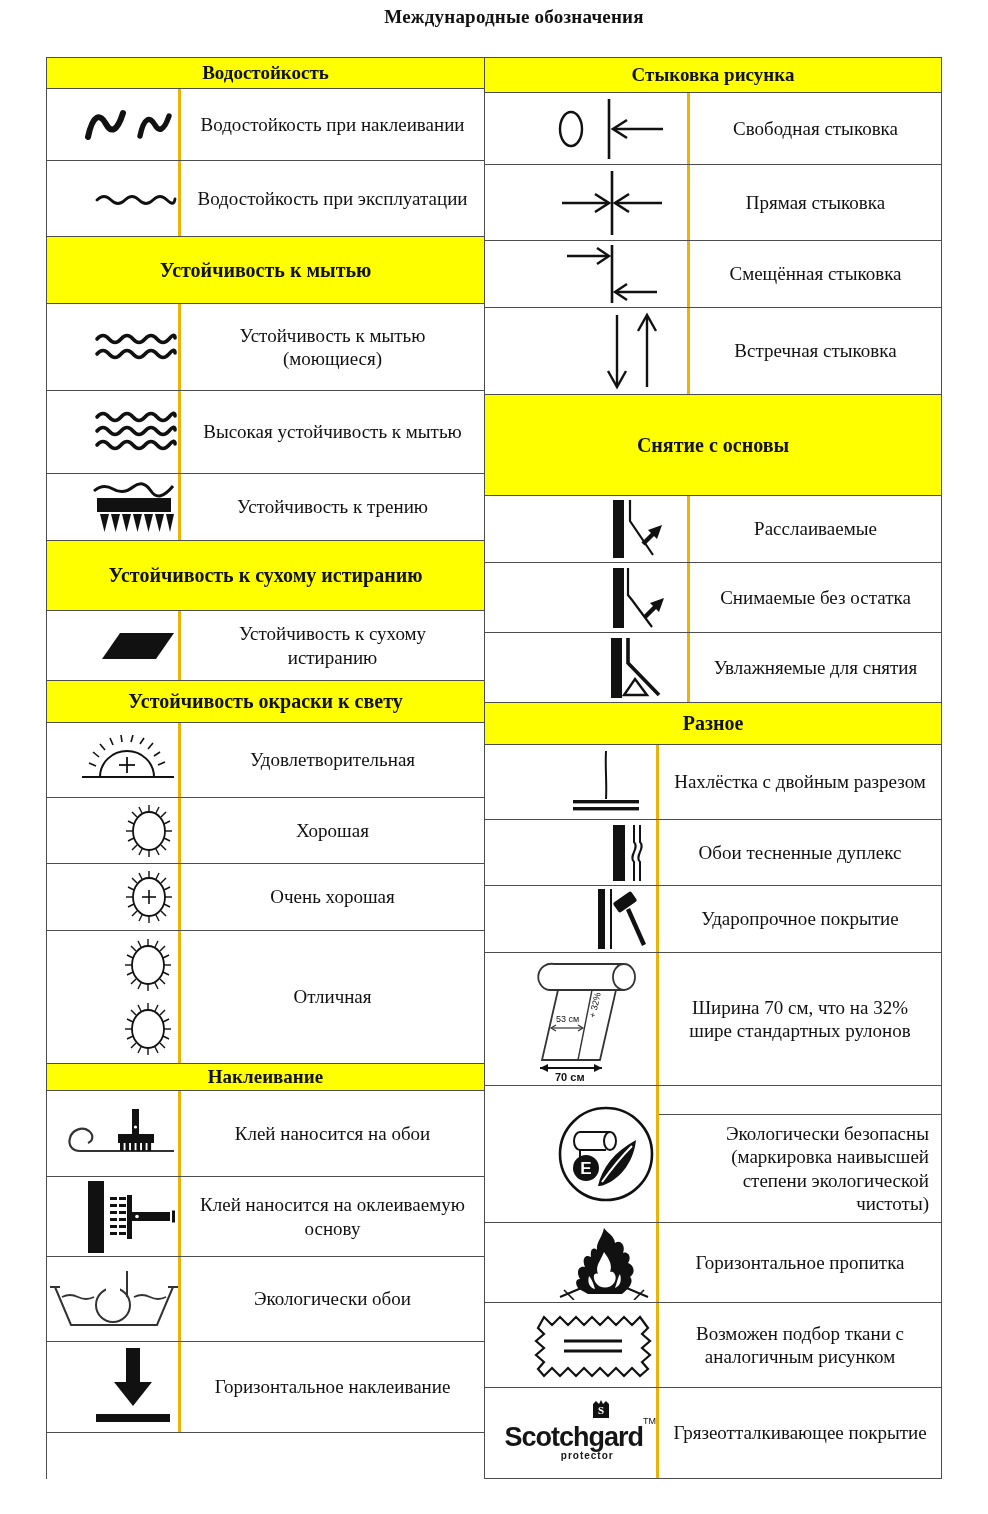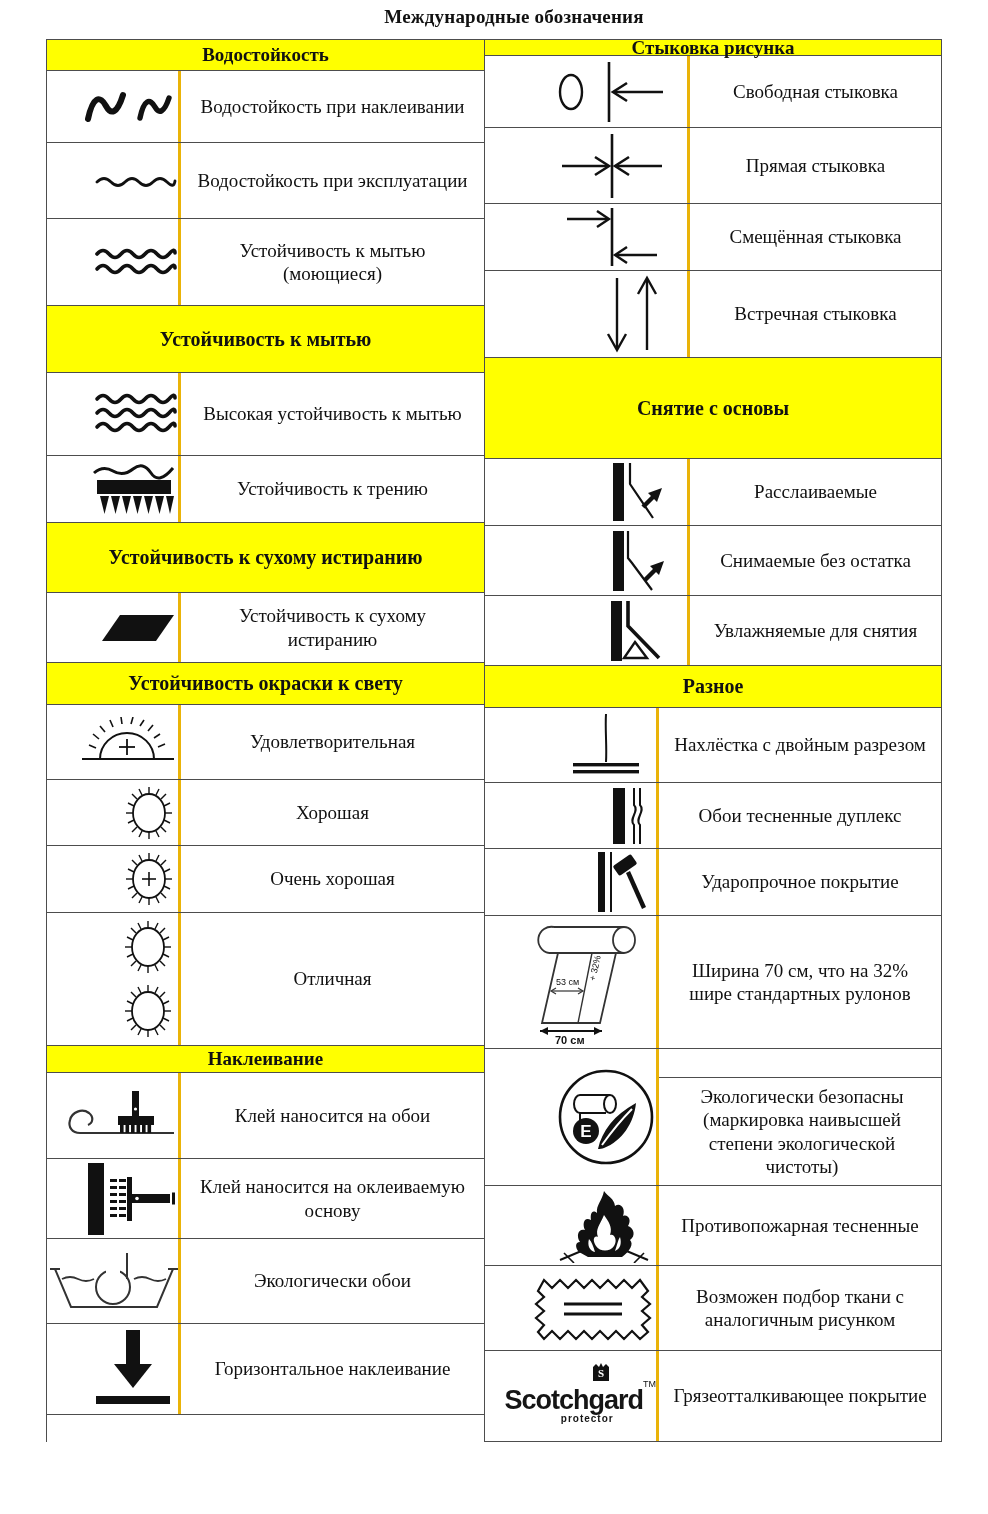--- a/index.html
+++ b/index.html
@@ -1,31 +1,31 @@
 <!DOCTYPE html>
 <html><head>
 <meta charset="utf-8">
 <style>
   html,body{margin:0;padding:0;background:#ffffff;}
   body{width:988px;height:1514px;position:relative;font-family:"Liberation Serif","DejaVu Serif",serif;color:#111;}
   .title{position:absolute;top:6px;left:0;width:100%;text-align:center;font-size:19px;font-weight:bold;letter-spacing:.2px;margin-left:20px;}
-  .tbl{position:absolute;left:46px;top:39px;width:896px;display:flex;border:1px solid #4d4d4d;border-bottom:none;box-sizing:border-box;}
+  .tbl{position:absolute;left:46px;top:57px;width:896px;display:flex;border:1px solid #4d4d4d;border-bottom:none;box-sizing:border-box;}
   .half{box-sizing:border-box;}
   .half-left{width:438px;border-right:1px solid #4d4d4d;}
   .half-right{width:456px;}
   .row{display:flex;box-sizing:border-box;border-bottom:1px solid #4d4d4d;}
   .icell{box-sizing:border-box;border-right:3px solid #eab308;display:flex;align-items:center;justify-content:flex-end;}
   .icw-l{width:134px;}
   .icw-a{width:205px;}
   .icw-b{width:174px;}
   .tcell{flex:1;display:flex;align-items:center;justify-content:center;text-align:center;font-size:19px;line-height:1.22;padding:2px 12px;box-sizing:border-box;}
   .yellow{background:#ffff00;display:flex;align-items:center;justify-content:center;font-weight:bold;font-size:20px;width:100%;box-sizing:border-box;}
   .stack{flex:1;display:flex;flex-direction:column;box-sizing:border-box;}
   .subempty{box-sizing:border-box;border-bottom:1px solid #4d4d4d;}
-  .left-align{justify-content:flex-start;text-align:center;padding-left:16px;}
+  .left-align{justify-content:flex-start;text-align:right;padding-left:16px;}
   svg{display:block;}
   .sg{position:relative;text-align:center;font-family:"Liberation Sans","DejaVu Sans",sans-serif;padding-top:10px;}
   .sg-brand{font-size:27px;font-weight:bold;letter-spacing:-1px;color:#151515;margin-top:48px;}
   .sg-tm{font-size:9px;font-weight:normal;vertical-align:22px;letter-spacing:0;}
   .sg-sub{font-size:10px;font-weight:bold;margin-top:-3px;padding-left:14px;letter-spacing:1px;color:#151515;}
   .sg-shield{position:absolute;top:-7px;left:88px;}
 </style>
 </head>
 <body>
 
@@ -51,32 +51,32 @@
 
     <div class="row" style="height:76px">
       <div class="icell icw-l">
         <svg width="84" height="16" viewBox="0 0 84 16">
           <path d="M3,9 Q10,2 17,9 T31,9 T45,9 T59,9 T73,9 T81,8" fill="none" stroke="#111" stroke-width="2.8" stroke-linecap="round"></path>
         </svg>
       </div>
       <div class="tcell">Водостойкость при эксплуатации</div>
     </div>
 
+    <div class="row" style="height:67px">
+      <div class="yellow">Устойчивость к мытью</div>
+    </div>
+
     <div class="row" style="height:87px">
       <div class="icell icw-l">
         <svg width="84" height="32" viewBox="0 0 84 32">
           <path d="M3,8 Q9,1 15,8 T27,8 T39,8 T51,8 T63,8 T75,8 T81,7" fill="none" stroke="#111" stroke-width="3.6" stroke-linecap="round"></path>
           <path d="M3,23 Q9,16 15,23 T27,23 T39,23 T51,23 T63,23 T75,23 T81,22" fill="none" stroke="#111" stroke-width="3.6" stroke-linecap="round"></path>
         </svg>
       </div>
       <div class="tcell">Устойчивость к мытью (моющиеся)</div>
-    </div>
-
-    <div class="row" style="height:67px">
-      <div class="yellow">Устойчивость к мытью</div>
     </div>
 
     <div class="row" style="height:83px">
       <div class="icell icw-l">
         <svg width="84" height="46" viewBox="0 0 84 46">
           <path d="M3,8 Q9,1 15,8 T27,8 T39,8 T51,8 T63,8 T75,8 T81,7" fill="none" stroke="#111" stroke-width="3.6" stroke-linecap="round"></path>
           <path d="M3,22 Q9,15 15,22 T27,22 T39,22 T51,22 T63,22 T75,22 T81,21" fill="none" stroke="#111" stroke-width="3.6" stroke-linecap="round"></path>
           <path d="M3,36 Q9,29 15,36 T27,36 T39,36 T51,36 T63,36 T75,36 T81,35" fill="none" stroke="#111" stroke-width="3.6" stroke-linecap="round"></path>
         </svg>
       </div>
@@ -316,21 +316,21 @@
           <rect x="8" y="68" width="74" height="8" fill="#111"></rect>
         </svg>
       </div>
       <div class="tcell">Горизонтальное наклеивание</div>
     </div>
 
   </div>
 
   <div class="half half-right">
 
-    <div class="row" style="height:16px">
+    <div class="row" style="height:35px">
       <div class="yellow" style="font-size:19px">Стыковка рисунка</div>
     </div>
 
     <div class="row" style="height:72px">
       <div class="icell icw-a">
         <svg width="140" height="64" viewBox="0 0 140 64">
           <ellipse cx="24" cy="32" rx="11" ry="17" fill="none" stroke="#111" stroke-width="2.4"></ellipse>
           <line x1="62" y1="2" x2="62" y2="62" stroke="#111" stroke-width="2.6"></line>
           <line x1="116" y1="32" x2="68" y2="32" stroke="#111" stroke-width="2.6"></line>
           <polyline points="80,23 66,32 80,41" fill="none" stroke="#111" stroke-width="2.6"></polyline>
@@ -504,21 +504,21 @@
           <line x1="8" y1="71" x2="46" y2="55" stroke="#111" stroke-width="2"></line>
           <line x1="58" y1="55" x2="96" y2="71" stroke="#111" stroke-width="2"></line>
           <line x1="12" y1="64" x2="22" y2="74" stroke="#111" stroke-width="1.6"></line>
           <line x1="92" y1="64" x2="82" y2="74" stroke="#111" stroke-width="1.6"></line>
           <path d="M52,2 C50,12 44,16 45,24 C40,20 38,25 39,31 C32,27 30,35 33,41 C26,39 24,47 28,53 C23,53 23,59 27,63 L36,68 L70,68 C78,62 82,55 78,51 C84,47 82,39 76,37 C80,31 76,25 71,27 C74,19 68,13 63,17 C62,9 56,8 52,2 Z" fill="#111"></path>
           <path d="M52,26 C48,36 43,40 46,48 C42,46 40,51 44,57 C48,63 58,63 62,57 C66,51 62,44 58,46 C61,38 56,32 52,26 Z" fill="#fff"></path>
           <path d="M37,50 C35,57 38,62 43,63 C41,57 40,53 37,50 Z" fill="#fff"></path>
           <path d="M68,48 C70,55 68,60 63,62 C65,56 66,51 68,48 Z" fill="#fff"></path>
         </svg>
       </div>
-      <div class="tcell">Противопожарная тесненные</div>
+      <div class="tcell">Горизонтальное пропитка</div>
     </div>
 
     <div class="row" style="height:85px">
       <div class="icell icw-b">
         <svg width="126" height="74" viewBox="0 0 126 74">
           <polygon points="8,20 14,9 22,17 30,9 38,17 46,9 54,17 62,9 70,17 78,9 86,17 94,9 102,17 110,9 118,20 112,26 120,33 112,40 120,47 112,54 118,61 110,68 102,60 94,68 86,60 78,68 70,60 62,68 54,60 46,68 38,60 30,68 22,60 14,68 8,61 14,54 6,47 14,40 6,33 14,26" fill="none" stroke="#111" stroke-width="2.2"></polygon>
           <line x1="34" y1="33" x2="92" y2="33" stroke="#111" stroke-width="3"></line>
           <line x1="34" y1="43" x2="92" y2="43" stroke="#111" stroke-width="3"></line>
         </svg>
       </div>

